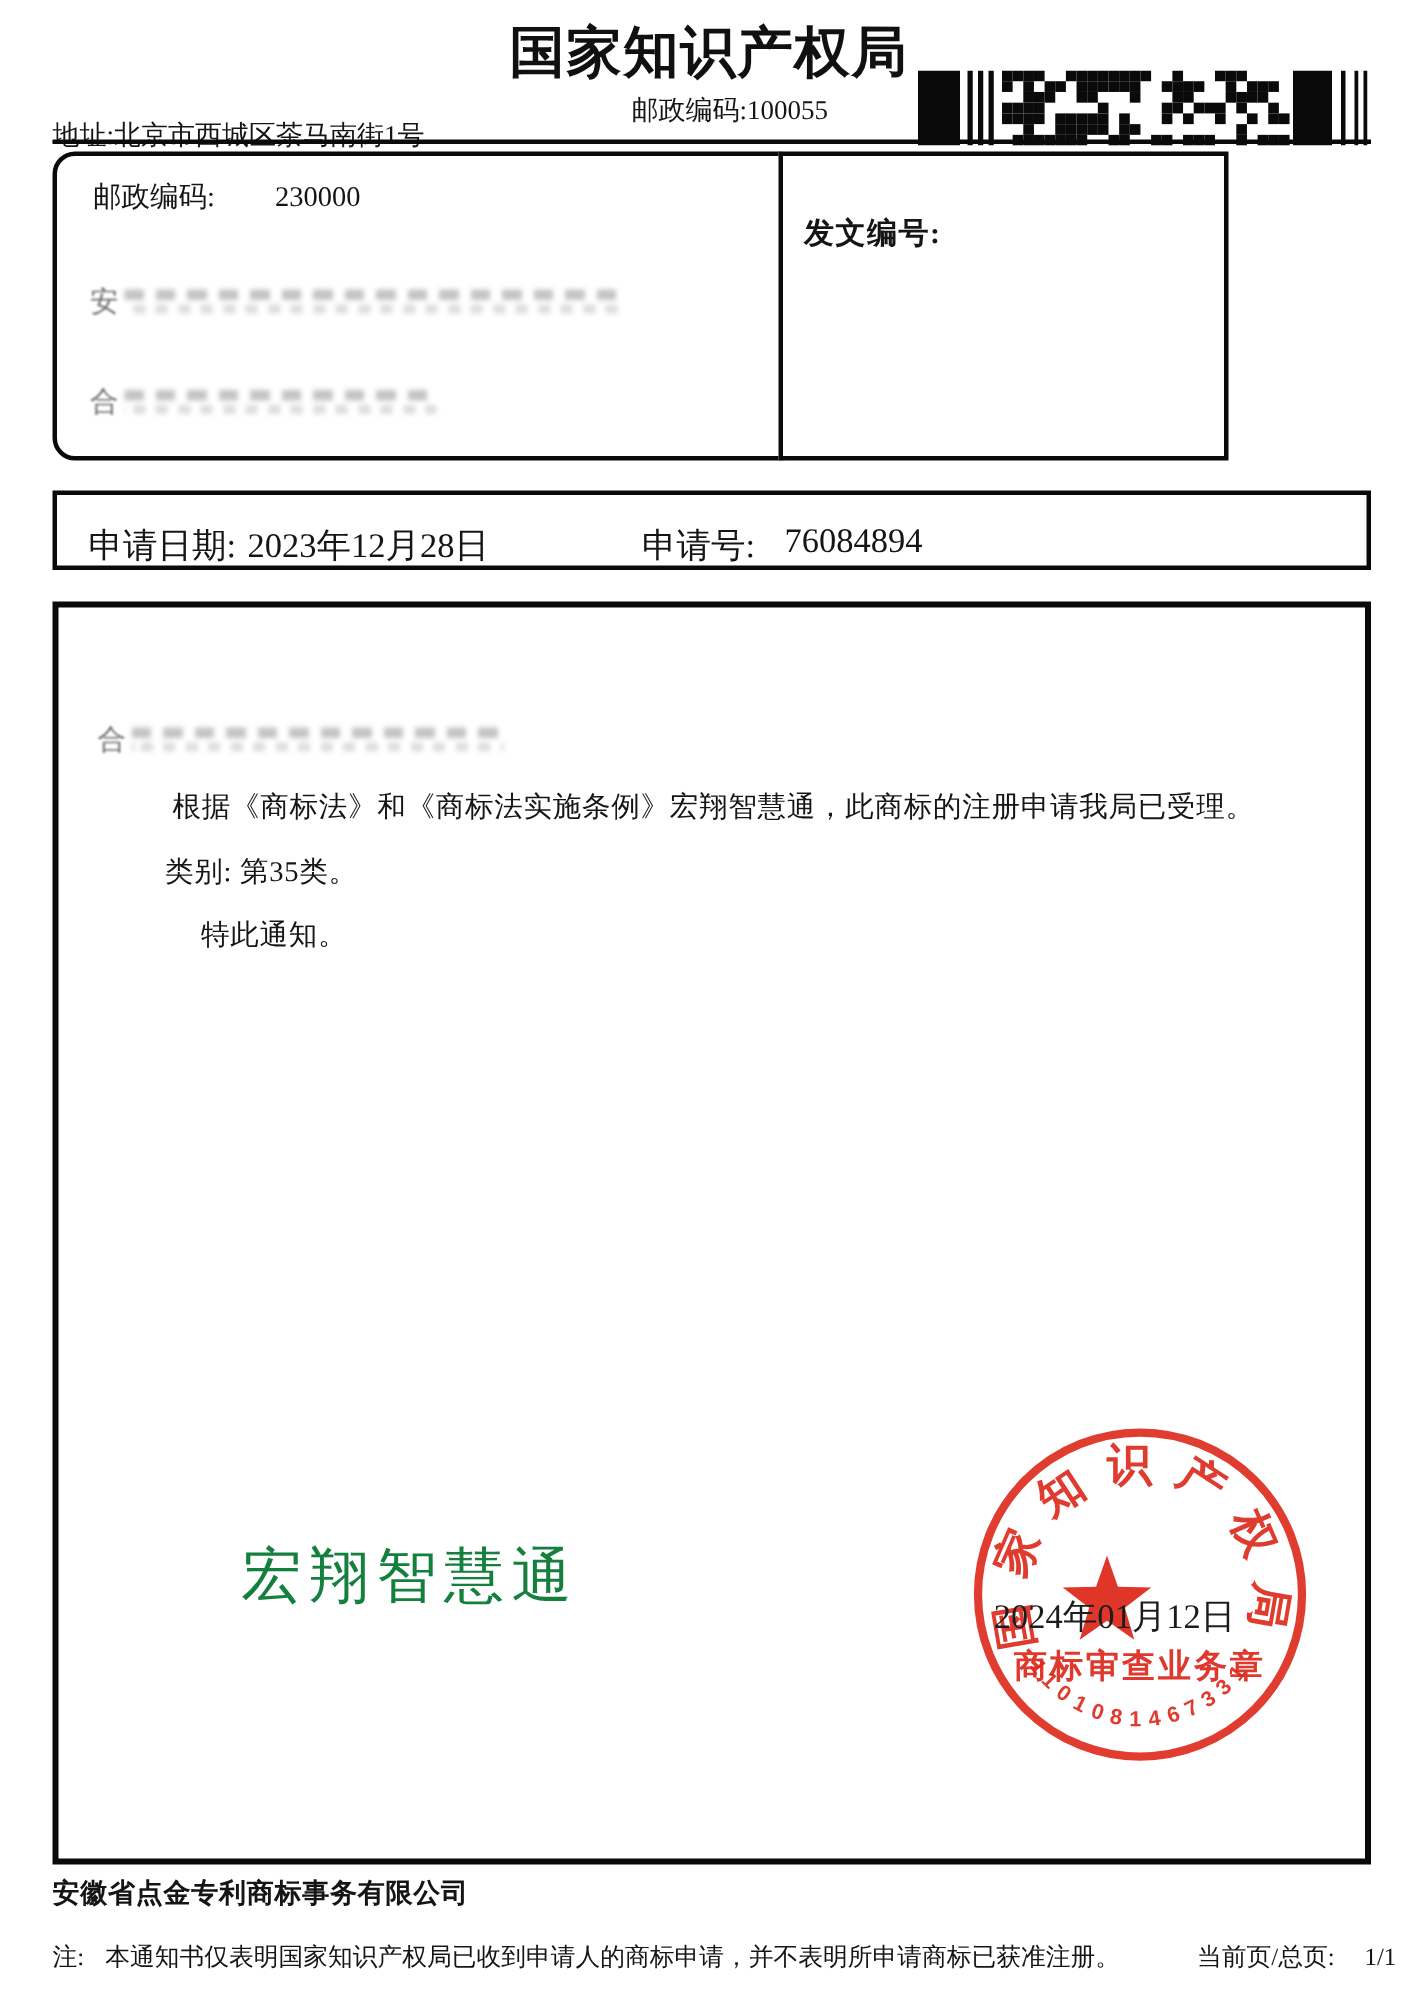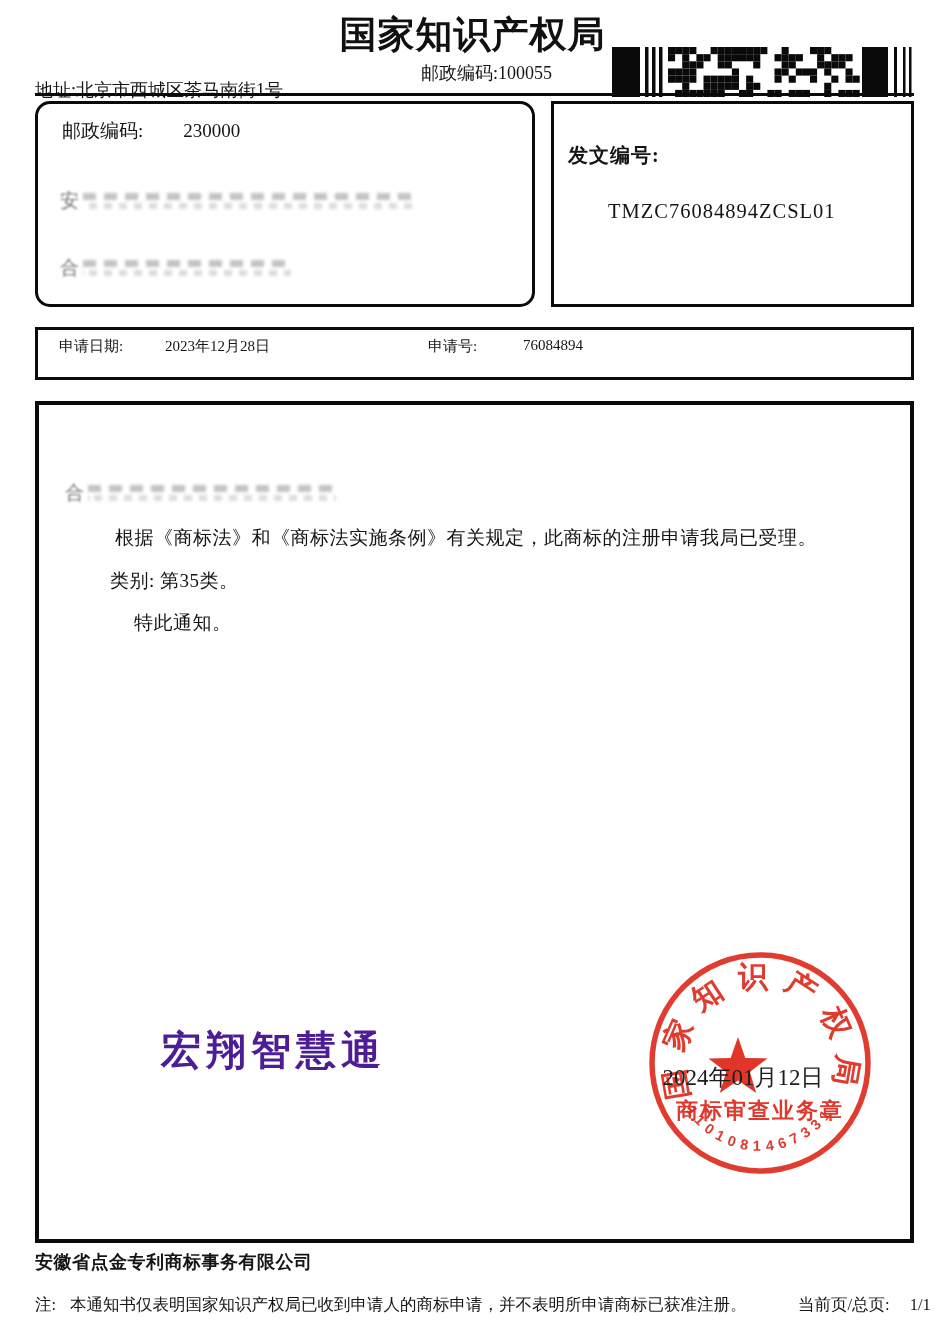--- a/index.html
+++ b/index.html
@@ -15,21 +15,21 @@
     top:10px; left:0; width:945px; text-align:center;
     font-size:37px; font-weight:bold; letter-spacing:1px; color:#101010;
   }
   .addr-line  { top:78px; left:35px;  font-size:18px; }
   .postal-line{ top:61px; left:421px; font-size:18px; }
   .barcode    { top:47px; left:612px; }
   .top-rule   { top:93px; left:35px; width:879px; height:3px; background:#0a0a0a; }
 
   .box { border:3px solid #0a0a0a; background:#fff; }
   .recipient-box { top:101px; left:35px;  width:500px; height:206px;border-radius:15px; }
-  .dispatch-box  { top:101px; left:551px; width:363px; height:206px; }
+  .dispatch-box  { top:101px; left:519px; width:300px; height:206px; }
   .app-bar       { top:327px; left:35px;  width:879px; height:53px;  }
   .main-box      { top:401px; left:35px;  width:879px; height:842px; border-width:4px; }
 
   .recipient-postal { top:14px; left:24px; font-size:19px; }
   .recipient-postal .val { margin-left:40px; }
 
   .redact-line { height:26px; white-space:nowrap; }
   .redact-prefix {
     display:inline-block; vertical-align:top;
     font-size:19px; color:#6e6e6e; filter:blur(0.8px);
@@ -43,40 +43,40 @@
     background-position:0 5px,2px 15px;
     background-repeat:repeat-x;
     filter:blur(1.7px); opacity:.75;
   }
   .r-line1 { top:84px;  left:22px; }
   .r-line2 { top:151px; left:22px; }
 
   .dispatch-label { top:38px; left:14px; font-size:20px; font-weight:bold; letter-spacing:1px; }
   .dispatch-value { top:96px; left:54px; font-size:20.5px; letter-spacing:1px; }
 
-  .bar-item { top:7px; font-size:15px; }
+  .bar-item { top:18px; font-size:23px; }
   .bar-date-label { left:21px; }
   .bar-date-value { left:127px; }
   .bar-num-label  { left:390px; }
   .bar-num-value  { left:485px; }
 
   .notice-title {
     top:24px; left:0; width:100%; text-align:center;
     font-size:27px; letter-spacing:2px; color:#222;
   }
   .r-company { top:75px; left:26px; }
   .para { font-size:19px; letter-spacing:.5px; }
   .p1 { top:120px; left:76px; }
   .p2 { top:163px; left:71px; }
   .p3 { top:205px; left:71px;margin-left:24px; }
 
   .trademark {
     top:618px; left:122px;
     font-family:"DejaVu Sans","Liberation Sans",sans-serif;
-    font-size:40px; font-weight:bold; letter-spacing:5px; color:#4c1d95;
+    font-size:40px; font-weight:normal; letter-spacing:5px; color:#15803d;
   }
 
   .seal { top:545px; left:606px; width:232px; height:232px; }
 
   .agent-line { top:1250px; left:35px; font-size:18px; font-weight:bold; letter-spacing:.5px; }
   .note-line  { top:1294px; left:35px; font-size:16.5px; }
   .note-line .note-label { margin-right:14px; }
   .page-ind   { top:1294px; left:798px; font-size:16.5px; }
   .page-ind .pv { margin-left:20px; }
 </style>
@@ -214,37 +214,36 @@
   <div class="abs redact-line r-line1">
     <span class="redact-prefix">安</span><span class="redact-streak" style="width:330px"></span>
   </div>
   <div class="abs redact-line r-line2">
     <span class="redact-prefix">合</span><span class="redact-streak" style="width:208px"></span>
   </div>
 </div>
 
 <div class="abs box dispatch-box">
   <div class="abs dispatch-label">发文编号:</div>
-  <div class="abs dispatch-value">TMZC76084894ZCSL01</div>
 </div>
 
 <div class="abs box app-bar">
   <span class="abs bar-item bar-date-label">申请日期:</span>
   <span class="abs bar-item bar-date-value">2023年12月28日</span>
   <span class="abs bar-item bar-num-label">申请号:</span>
   <span class="abs bar-item bar-num-value">76084894</span>
 </div>
 
 <div class="abs box main-box">
 
   <div class="abs redact-line r-company">
     <span class="redact-prefix">合</span><span class="redact-streak" style="width:248px"></span>
   </div>
 
-  <div class="abs para p1">根据《商标法》和《商标法实施条例》有关规定，此商标的注册申请我局已受理。</div>
+  <div class="abs para p1">根据《商标法》和《商标法实施条例》宏翔智慧通，此商标的注册申请我局已受理。</div>
   <div class="abs para p2">类别: 第35类。</div>
   <div class="abs para p3">特此通知。</div>
 
   <div class="abs trademark">宏翔智慧通</div>
 
   <div class="abs seal">
     <svg width="232" height="232" viewBox="0 0 232 232" xmlns="http://www.w3.org/2000/svg">
       <defs>
         <path id="arcTop" d="M 43.6 139 A 76 76 0 1 1 186.4 139"></path>
         <path id="arcBottom" d="M 35.3 150.2 A 88 88 0 0 0 194.7 150.2"></path>

